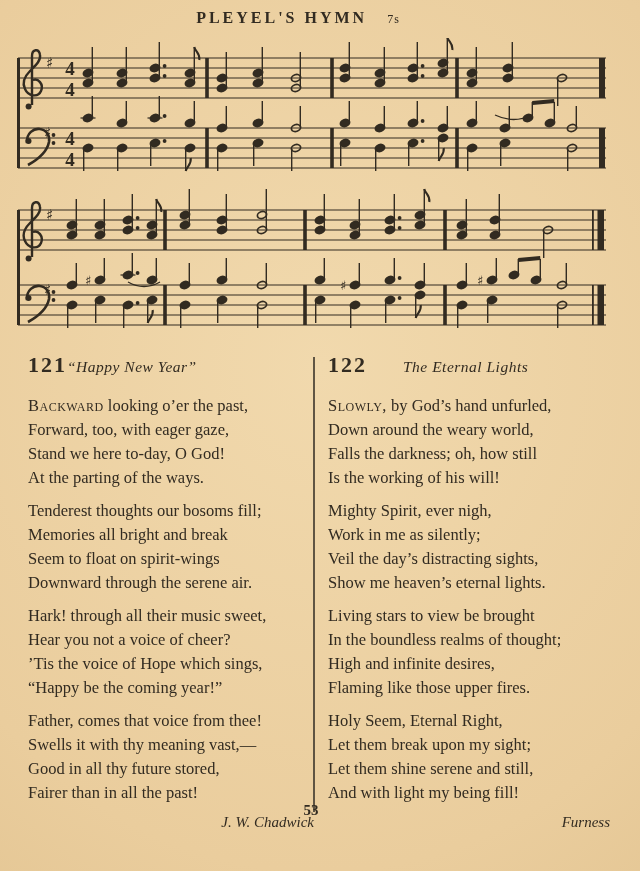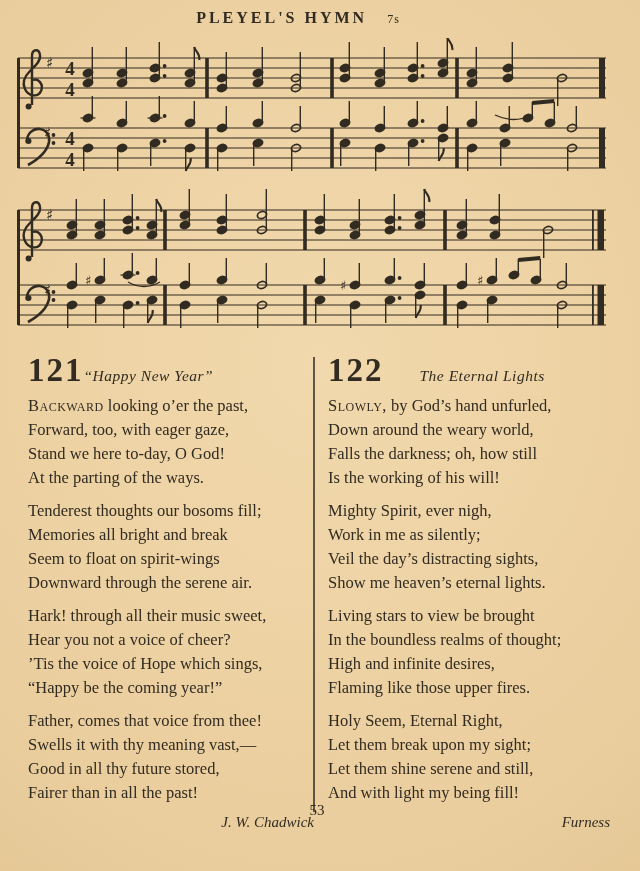--- a/index.html
+++ b/index.html
@@ -11,30 +11,30 @@
   }
   .header{position:absolute;top:9px;left:0;width:640px;text-align:center;transform:translateX(-22px);}
   .header .title{font-size:16px;font-weight:bold;letter-spacing:3px;}
   .header .meter{font-size:12px;margin-left:20px;letter-spacing:1px;margin-top:28px;}
   #music{position:absolute;top:38px;left:0;width:640px;height:312px;}
   .divider{position:absolute;left:313px;top:357px;width:1.5px;height:455px;background:#473e31;opacity:.85;}
   .col{position:absolute;top:352px;}
   .col.left{left:28px;width:286px;}
   .col.right{left:328px;width:288px;}
   .hymn-head{display:flex;align-items:baseline;height:31px;margin-bottom:11px;}
-  .num{font-size:33px;font-weight:bold;letter-spacing:2px;}
+  .num{font-size:22px;font-weight:bold;letter-spacing:2px;}
   .htitle{font-style:italic;font-size:15.5px;letter-spacing:.5px;}
   .col.left .htitle{}
   .col.right .htitle{margin-left:36px;}
   .verse{margin-bottom:9px;}
   .vline{font-size:16.5px;line-height:24px;white-space:nowrap;}
   .lead{font-variant:small-caps;letter-spacing:.5px;}
   .attrib{font-style:italic;font-size:15px;text-align:right;margin-top:1px;}
   .col.right .attrib{padding-right:6px;}
-  .pagenum{position:absolute;top:802px;left:10px;width:614px;text-align:center;font-size:15px;font-weight:normal;}
+  .pagenum{position:absolute;top:802px;left:4px;width:614px;text-align:center;font-size:15px;font-weight:bold;}
 </style>
 </head>
 <body>
 
 <div class="page">
 
   <div class="header">
     <span class="title">PLEYEL'S HYMN</span><span class="meter">7s</span>
   </div>
 

